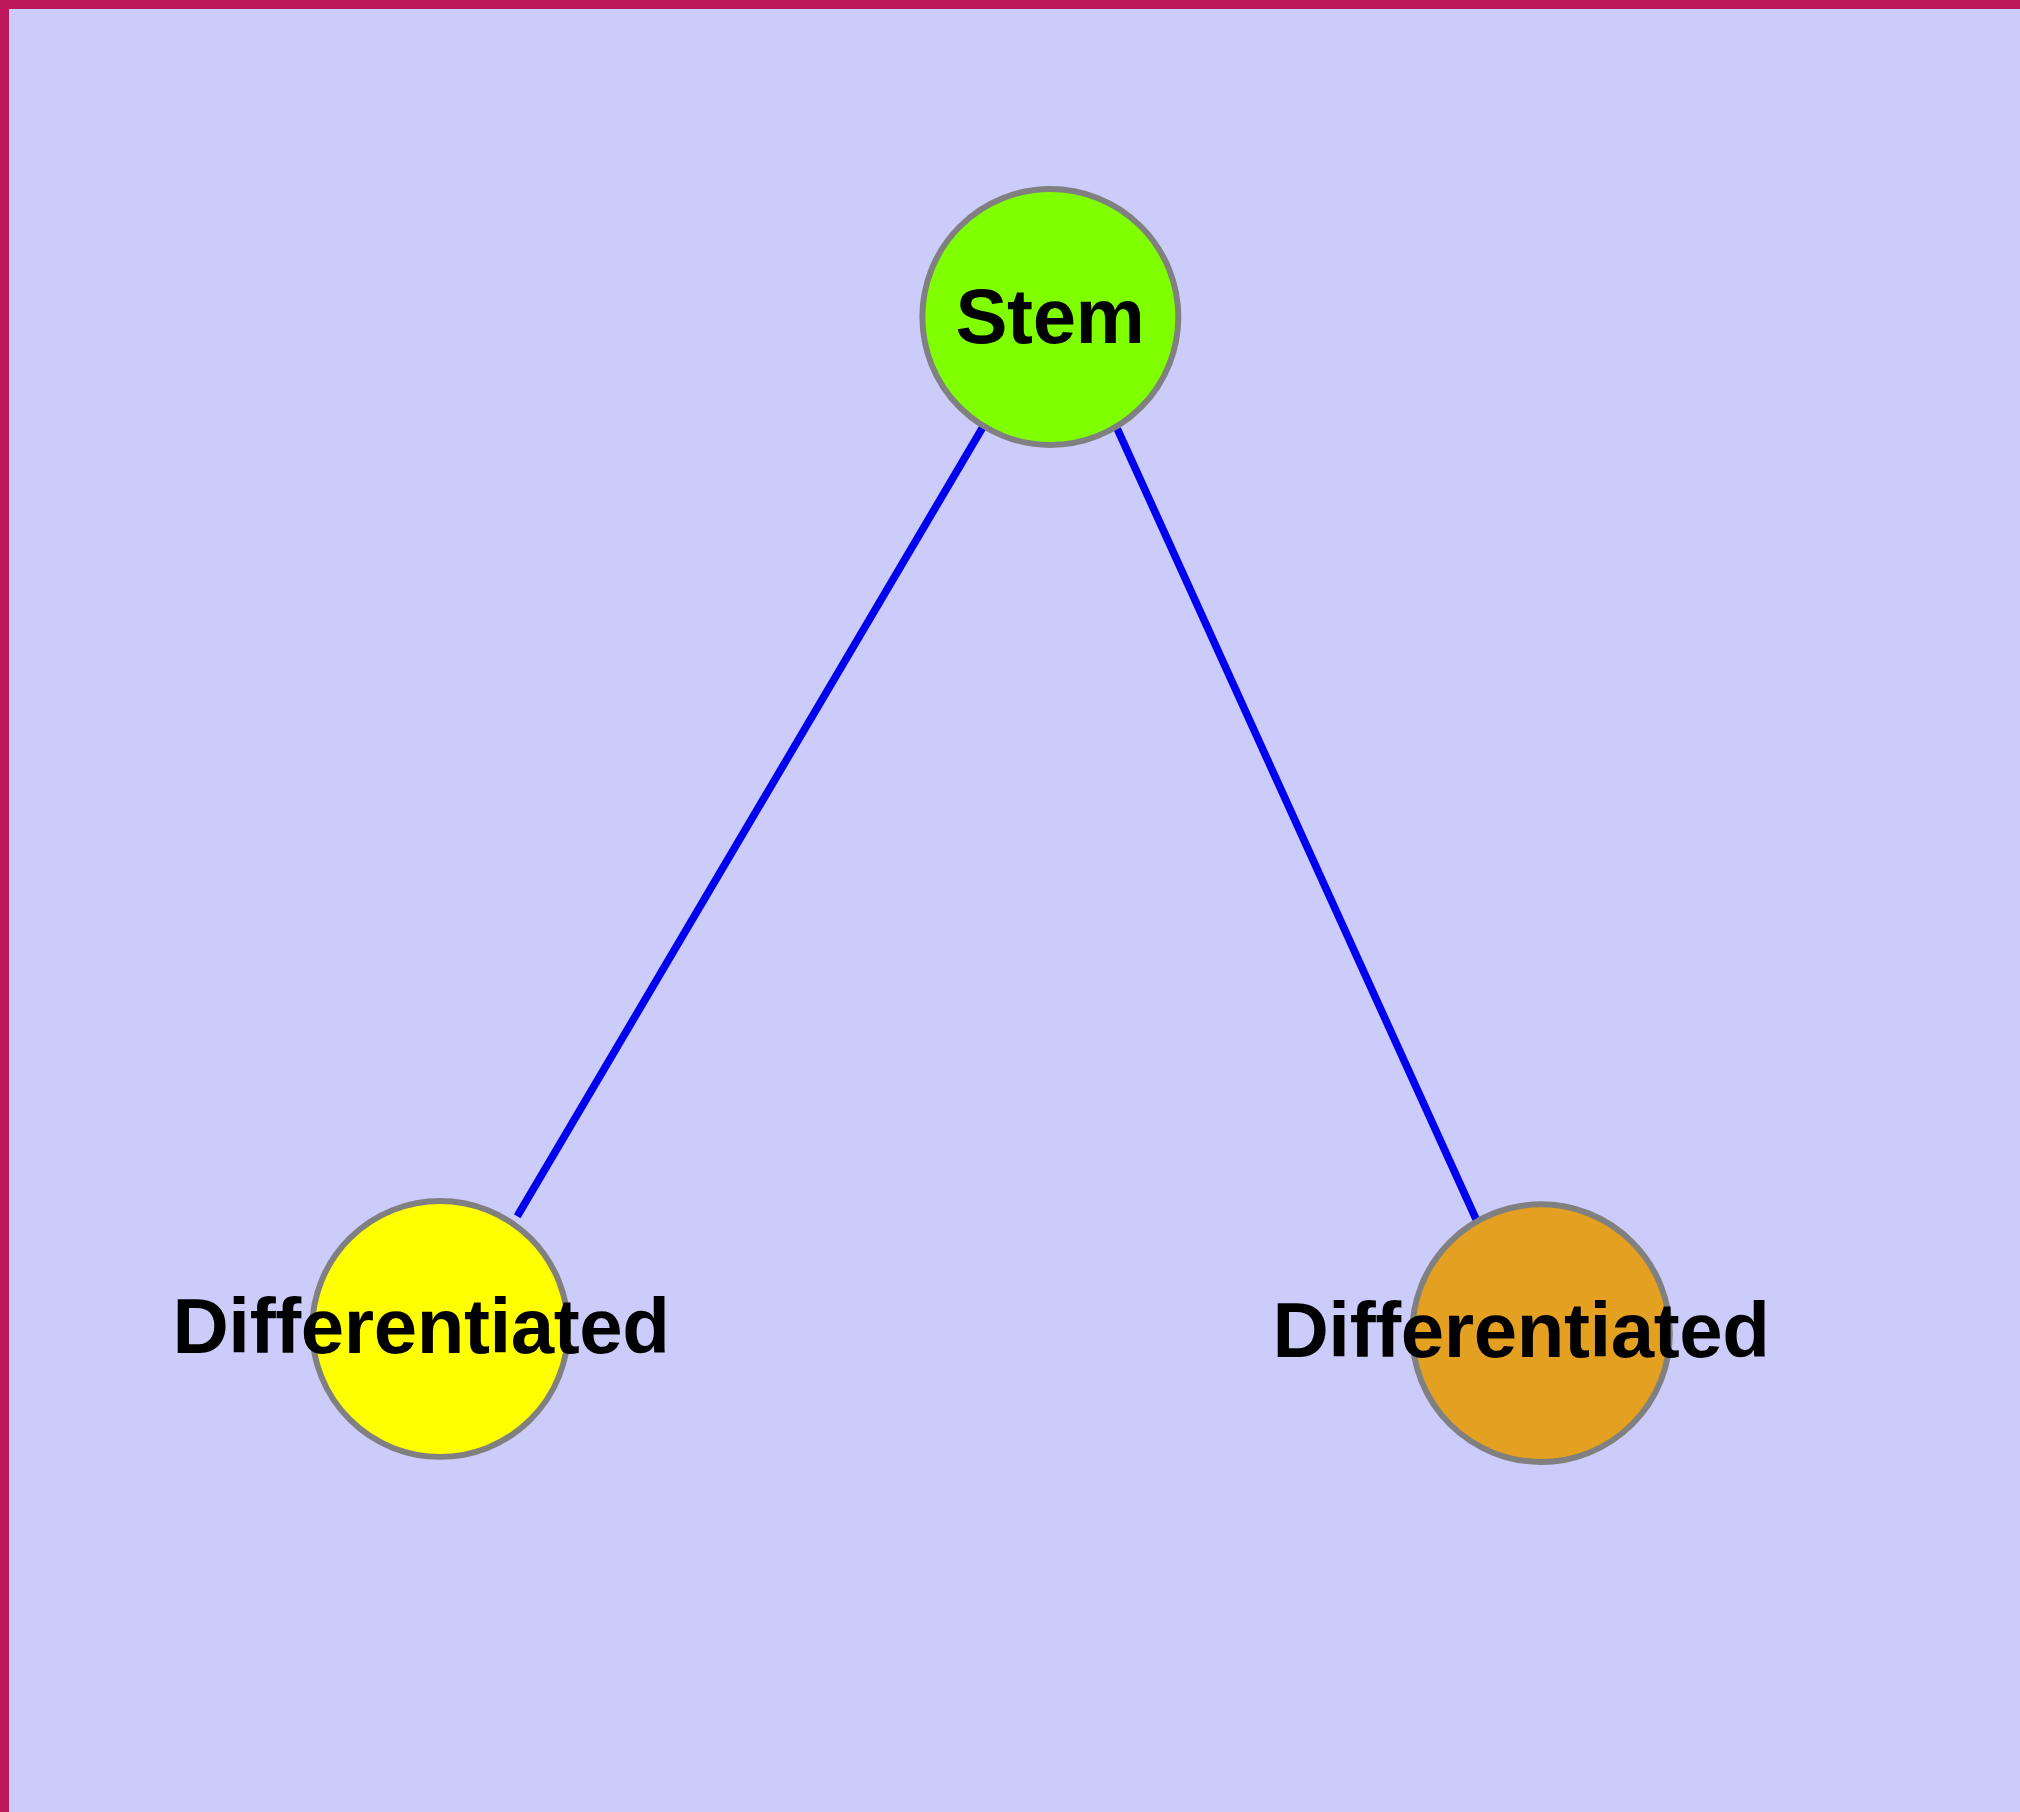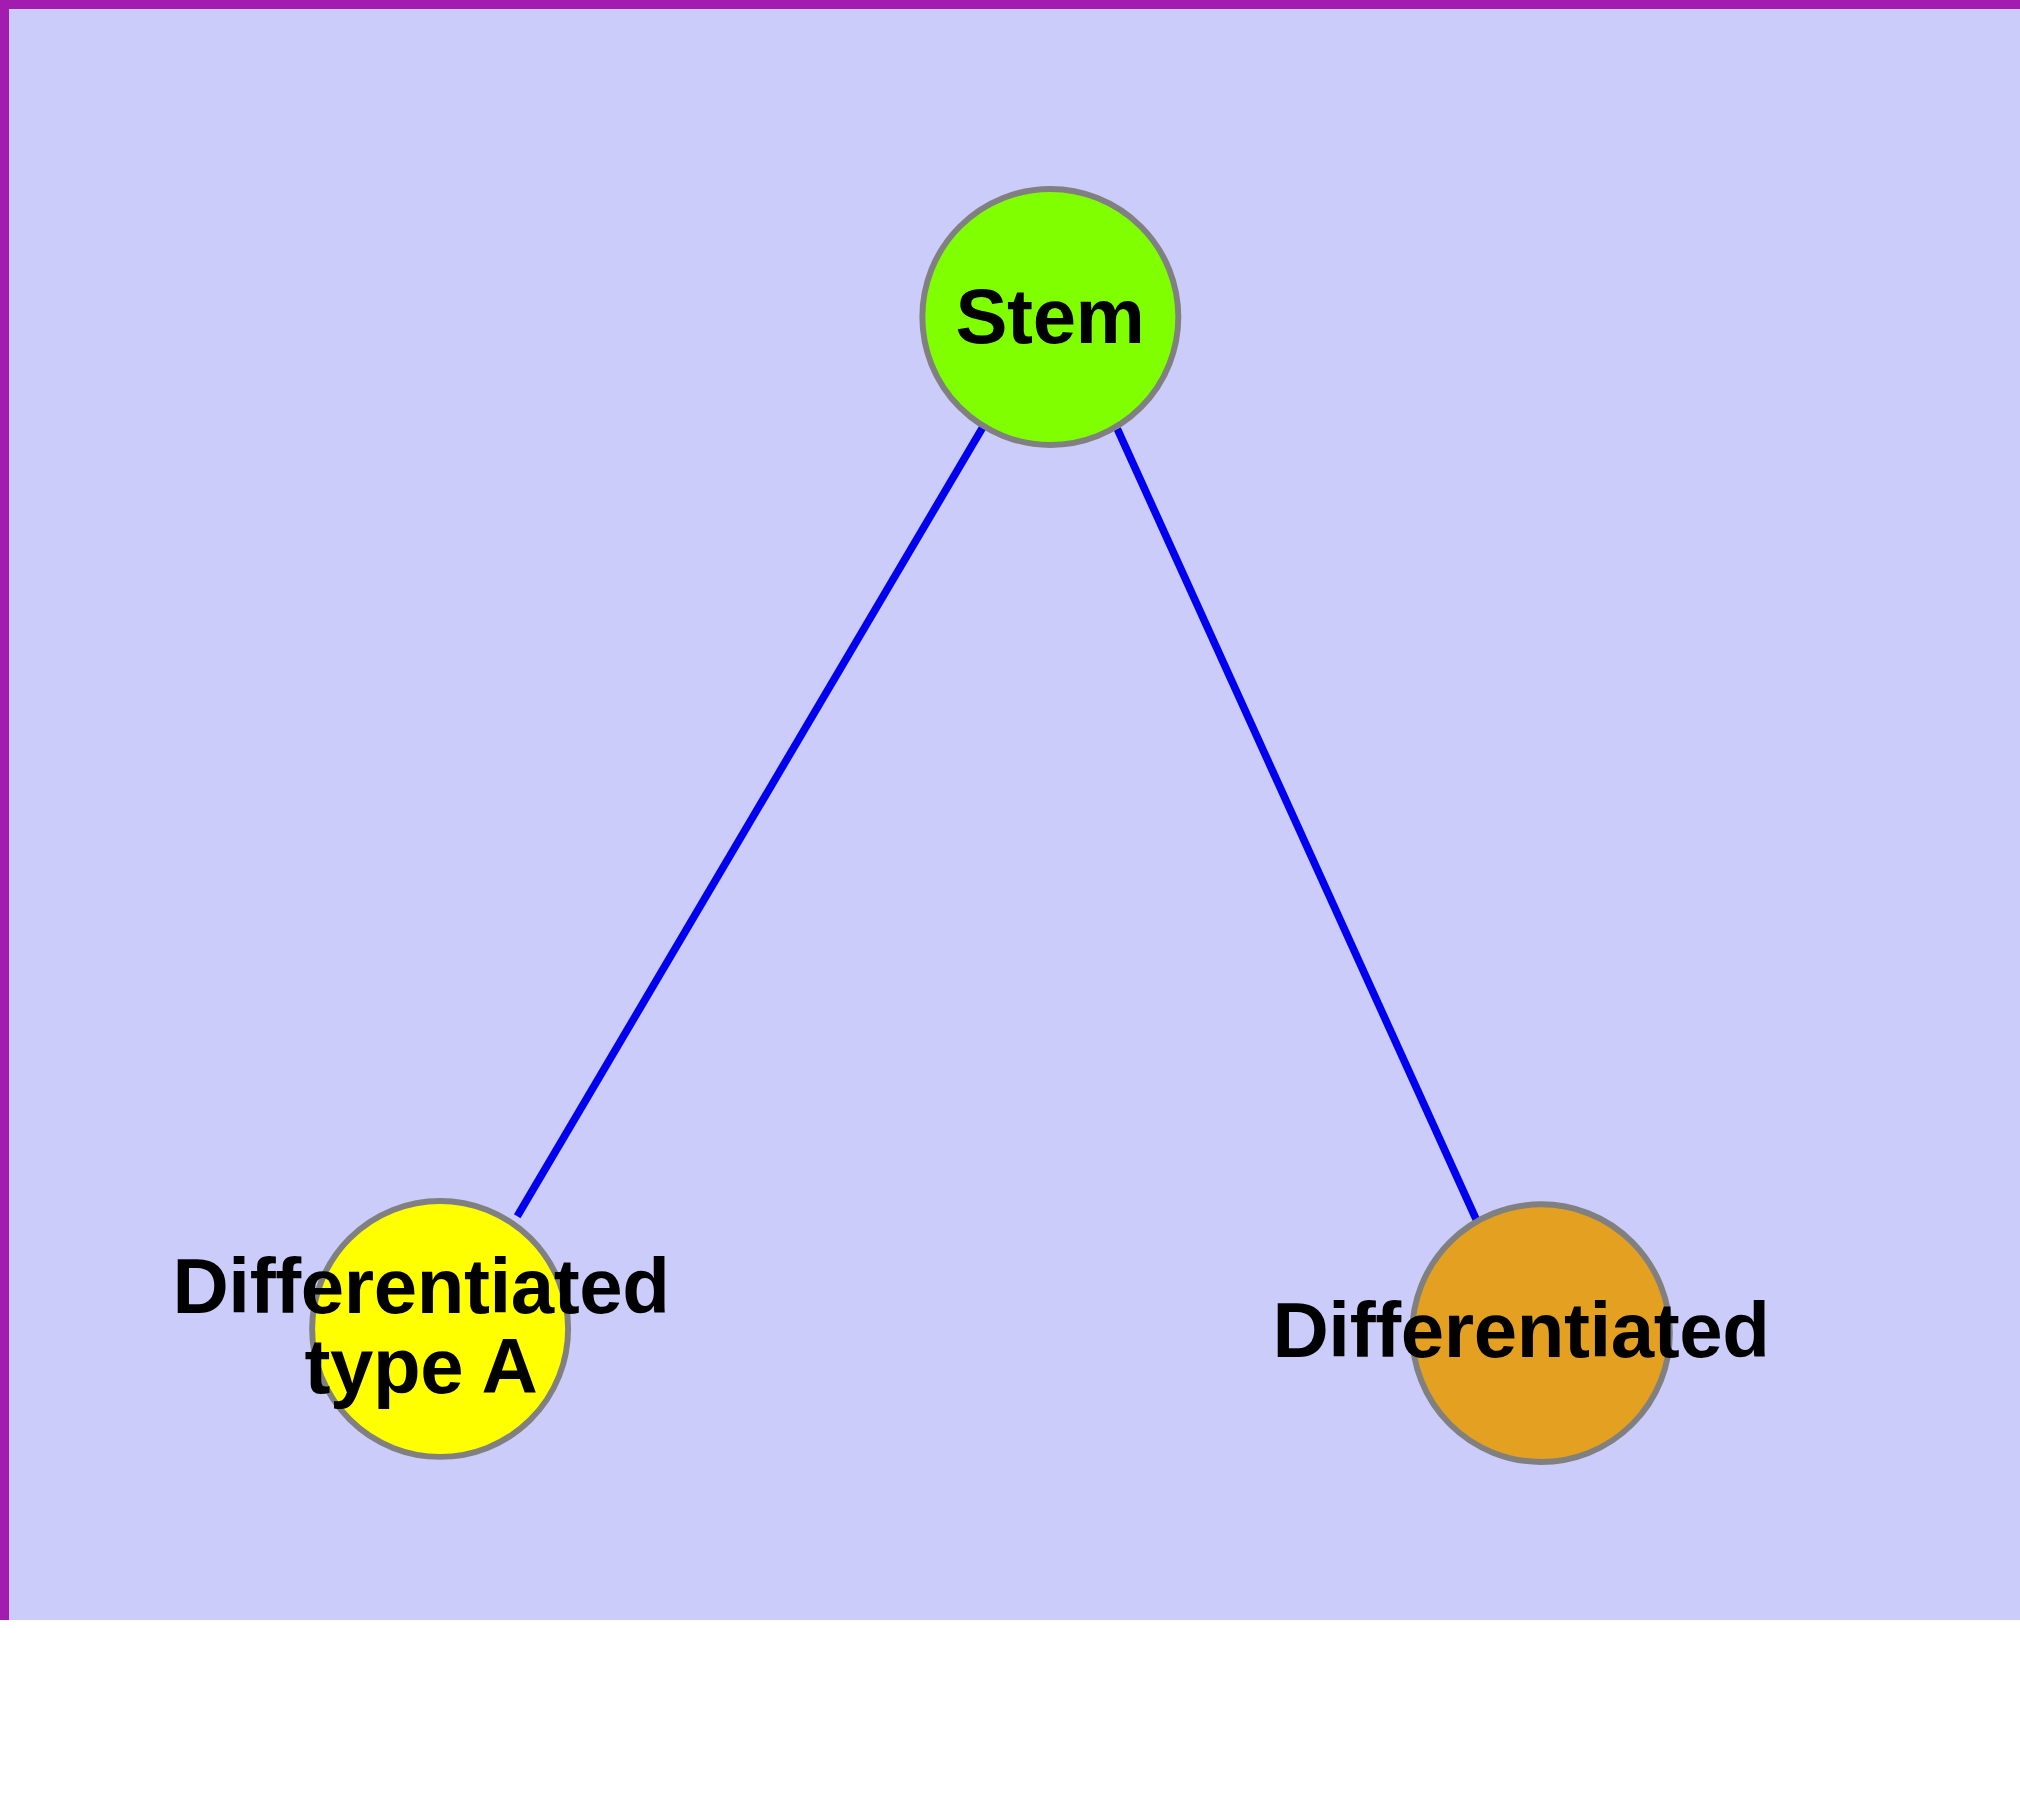--- a/index.html
+++ b/index.html
@@ -42,21 +42,21 @@
     white-space: nowrap;
     letter-spacing: -0.4px;
     transform: translate(-50%, -50%);
     pointer-events: none;
     font-family: "Liberation Sans", sans-serif;
   }
 </style>
 </head>
 <body>
 
-<div id="canvas" style="width: 2021px; height: 1620px; background: #a21caf;">
+<div id="canvas" style="width: 2021px; height: 1812px; background: #be185d;">
 
   <div id="plot-area" style="background: rgb(204, 204, 250);"></div>
 
   <svg id="graph-svg" viewBox="0 0 2384 2138" xmlns="http://www.w3.org/2000/svg">
 
     <g id="edge-layer">
       <line x1="1160" y1="503" x2="610" y2="1435" stroke="#0000ee" stroke-width="9" stroke-linecap="butt"></line>
       <line x1="1318" y1="506" x2="1742" y2="1440" stroke="#0000ee" stroke-width="9" stroke-linecap="butt"></line>
     </g>
 
@@ -66,21 +66,20 @@
       <circle cx="1818" cy="1573" r="152" fill="#e3a021" stroke="#808080" stroke-width="7"></circle>
     </g>
   </svg>
 
   <div class="node-label" style="left: 1050px; top: 317px; font-size: 78px; color: rgb(0, 0, 0); font-weight: bold;">
     <div>Stem</div>
   </div>
 
   <div class="node-label" style="left: 421px; top: 1327px; font-size: 78px; color: rgb(0, 0, 0); font-weight: bold;">
     <div>Differentiated</div>
-    <div>type A</div>
   </div>
 
   <div class="node-label" style="left: 1521px; top: 1331px; font-size: 78px; color: rgb(0, 0, 0); font-weight: bold;">
     <div>Differentiated</div>
   </div>
 
 </div>
 
 
 </body></html>

